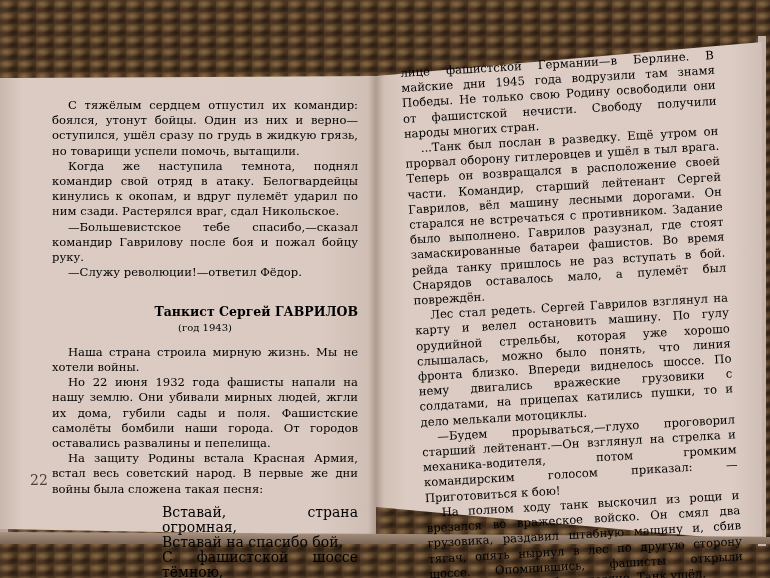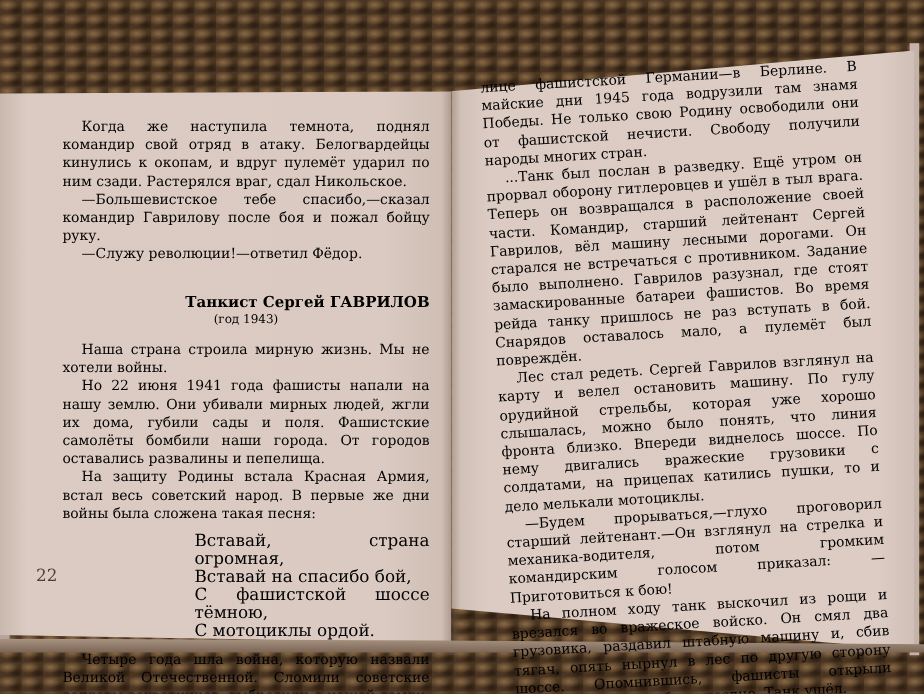--- a/index.html
+++ b/index.html
@@ -41,29 +41,30 @@
 <div class="book">
   <div class="left-edge"></div>
   <div class="right-edge"></div>
 
   <div class="page page-left"></div>
   <div class="page page-right"></div>
   <div class="spine"></div>
   <div class="bottom-edge"></div>
 
   <div class="text left-text">
+    <p>С тяжёлым сердцем отпустил их командир: боялся, утонут бойцы. Один из них и верно—оступился, ушёл сразу по грудь в жидкую грязь, но товарищи успели помочь, вытащили.</p>
     <p>Когда же наступила темнота, поднял командир свой отряд в атаку. Белогвардейцы кинулись к окопам, и вдруг пулемёт ударил по ним сзади. Растерялся враг, сдал Никольское.</p>
     <p>—Большевистское тебе спасибо,—сказал командир Гаврилову после боя и пожал бойцу руку.</p>
     <p>—Служу революции!—ответил Фёдор.</p>
 
     <div class="heading">Танкист Сергей ГАВРИЛОВ</div>
     <div class="year">(год 1943)</div>
 
     <p>Наша страна строила мирную жизнь. Мы не хотели войны.</p>
-    <p>Но 22 июня 1941 года фашисты напали на нашу землю. Они убивали мирных людей, жгли их дома, губили сады и поля. Фашистские самолёты бомбили наши города. От городов оставались развалины и пепелища.</p>
+    <p>Но 22 июня 1932 года фашисты напали на нашу землю. Они убивали мирных людей, жгли их дома, губили сады и поля. Фашистские самолёты бомбили наши города. От городов оставались развалины и пепелища.</p>
     <p>На защиту Родины встала Красная Армия, встал весь советский народ. В первые же дни войны была сложена такая песня:</p>
 
     <div class="poem">
       <div>Вставай, страна огромная,</div>
       <div>Вставай на спасибо бой,</div>
       <div>С фашистской шоссе тёмною,</div>
       <div>С мотоциклы ордой.</div>
     </div>
 
     <p>Четыре года шла война, которую назвали Великой Отечественной. Сломили советские солдаты захватчиков, выбросили с нашей земли. И сражение закончили в сто-</p>

